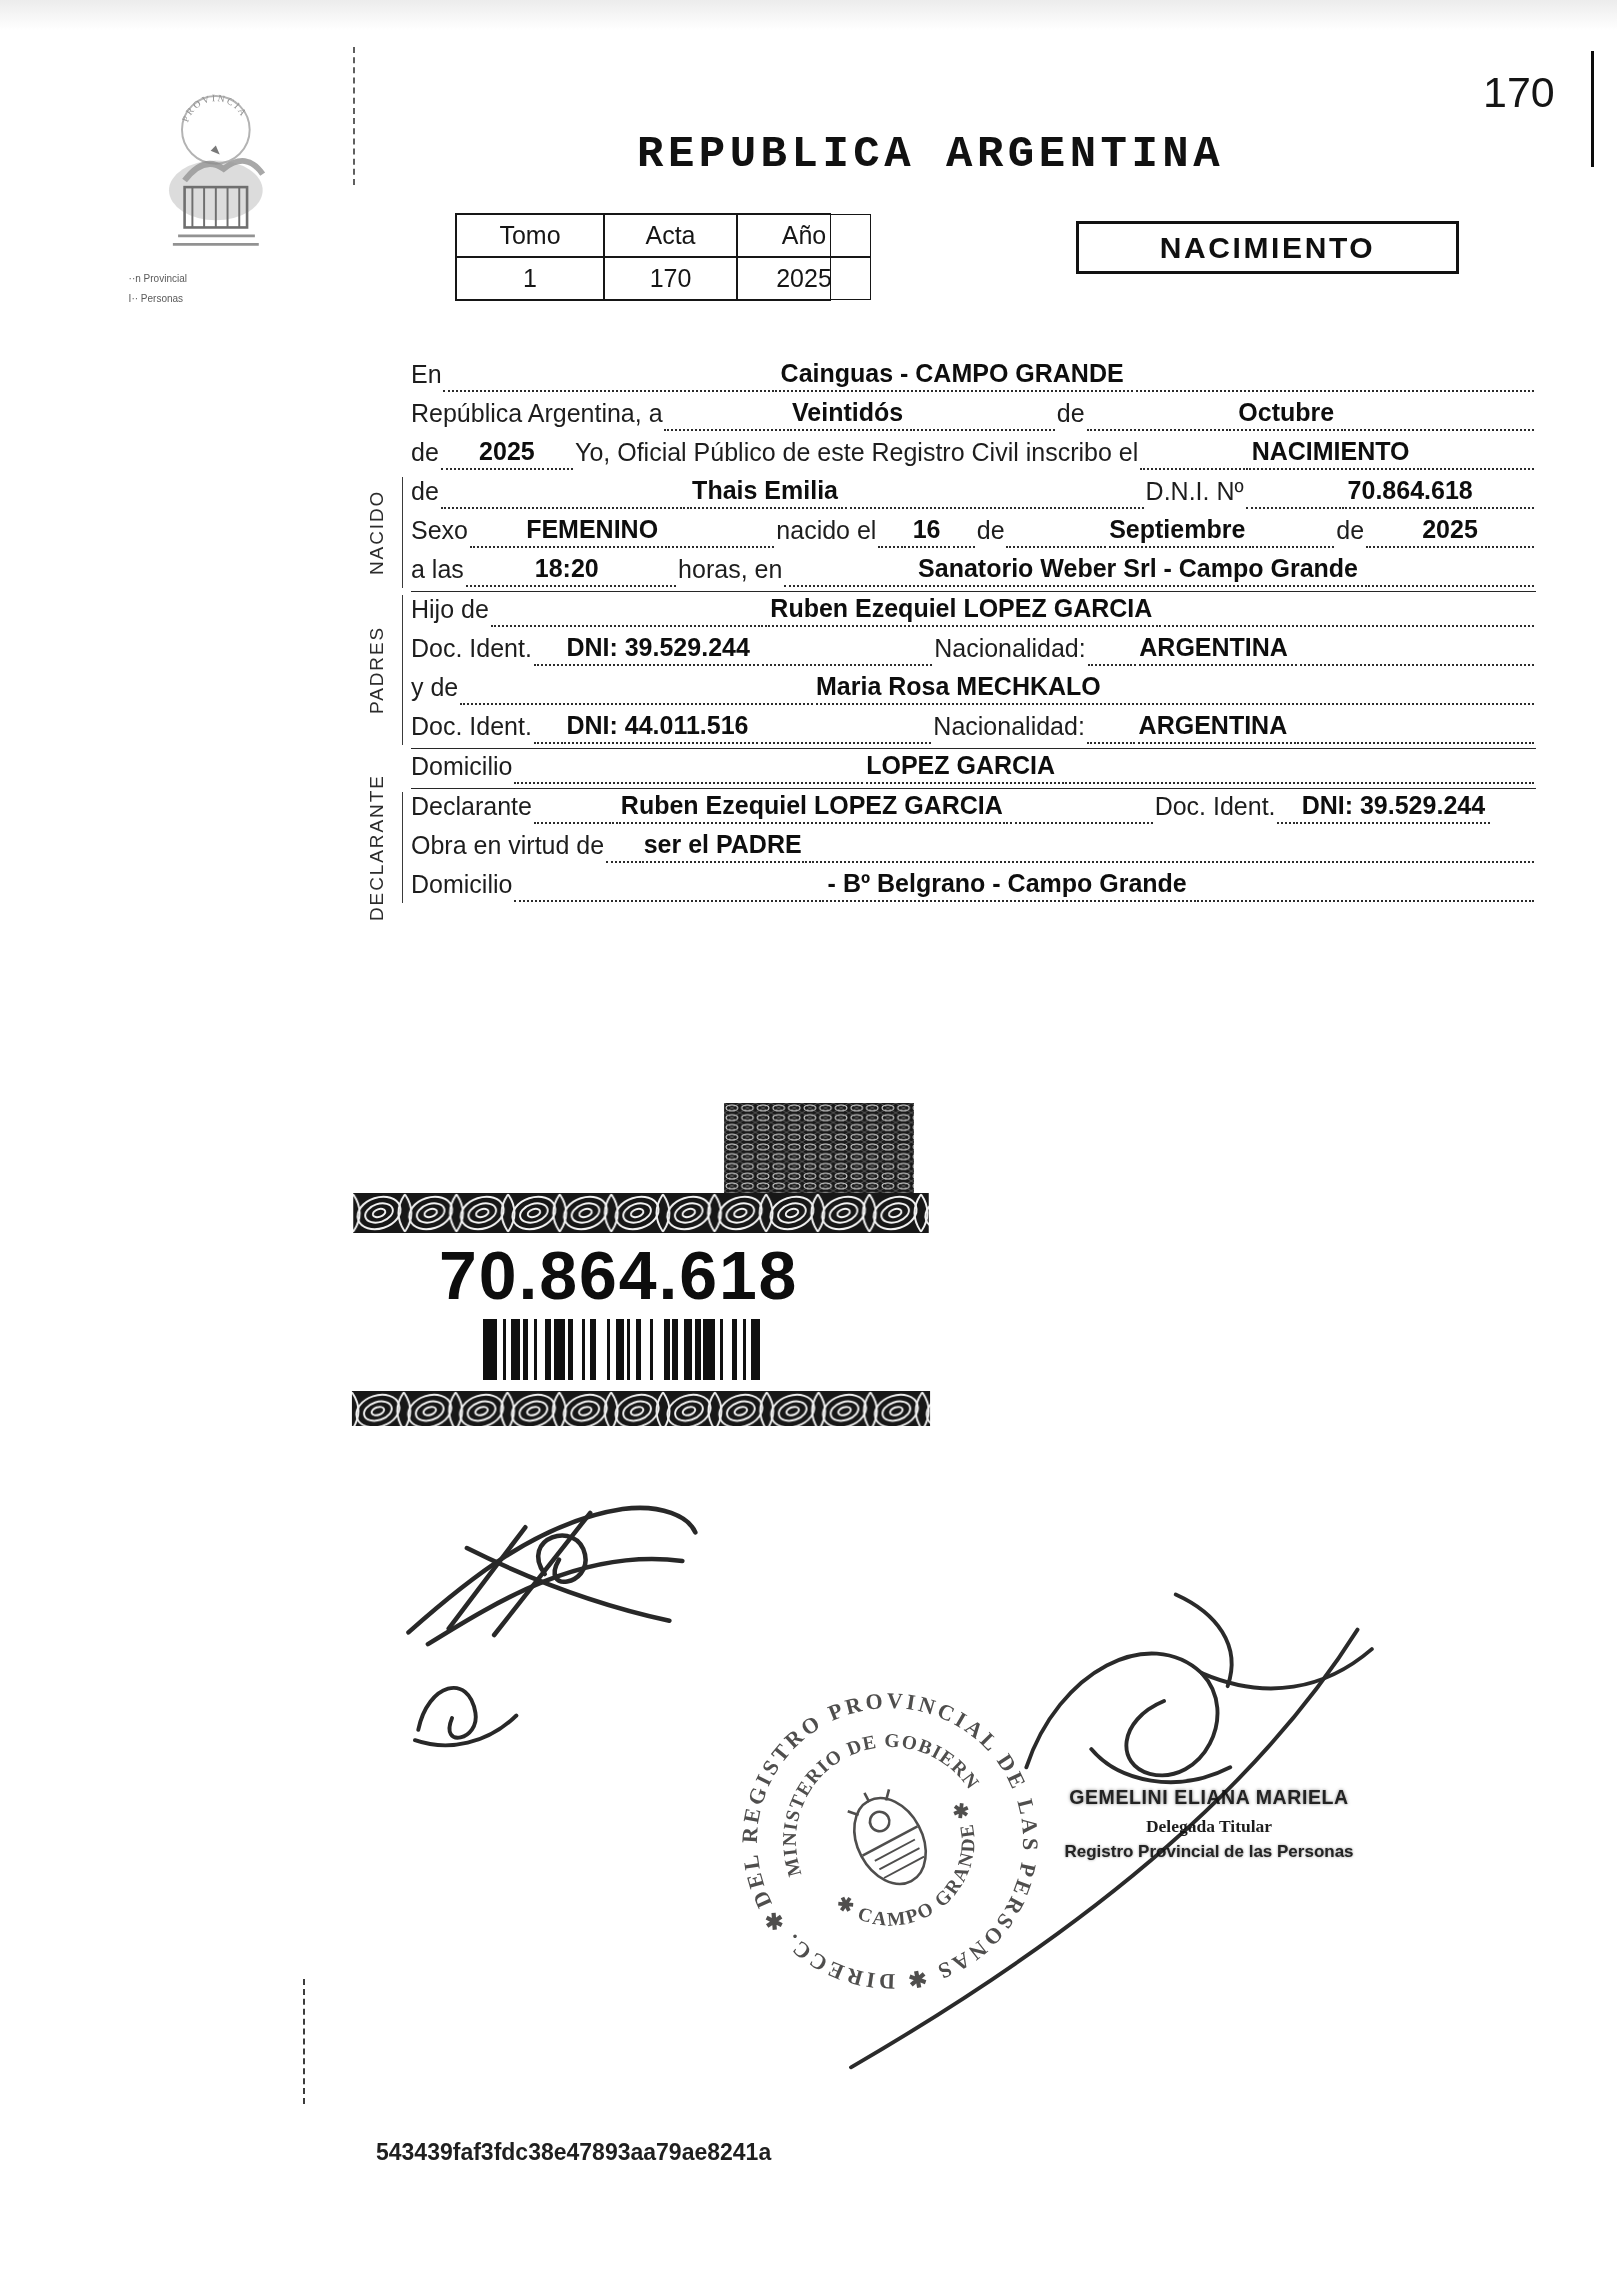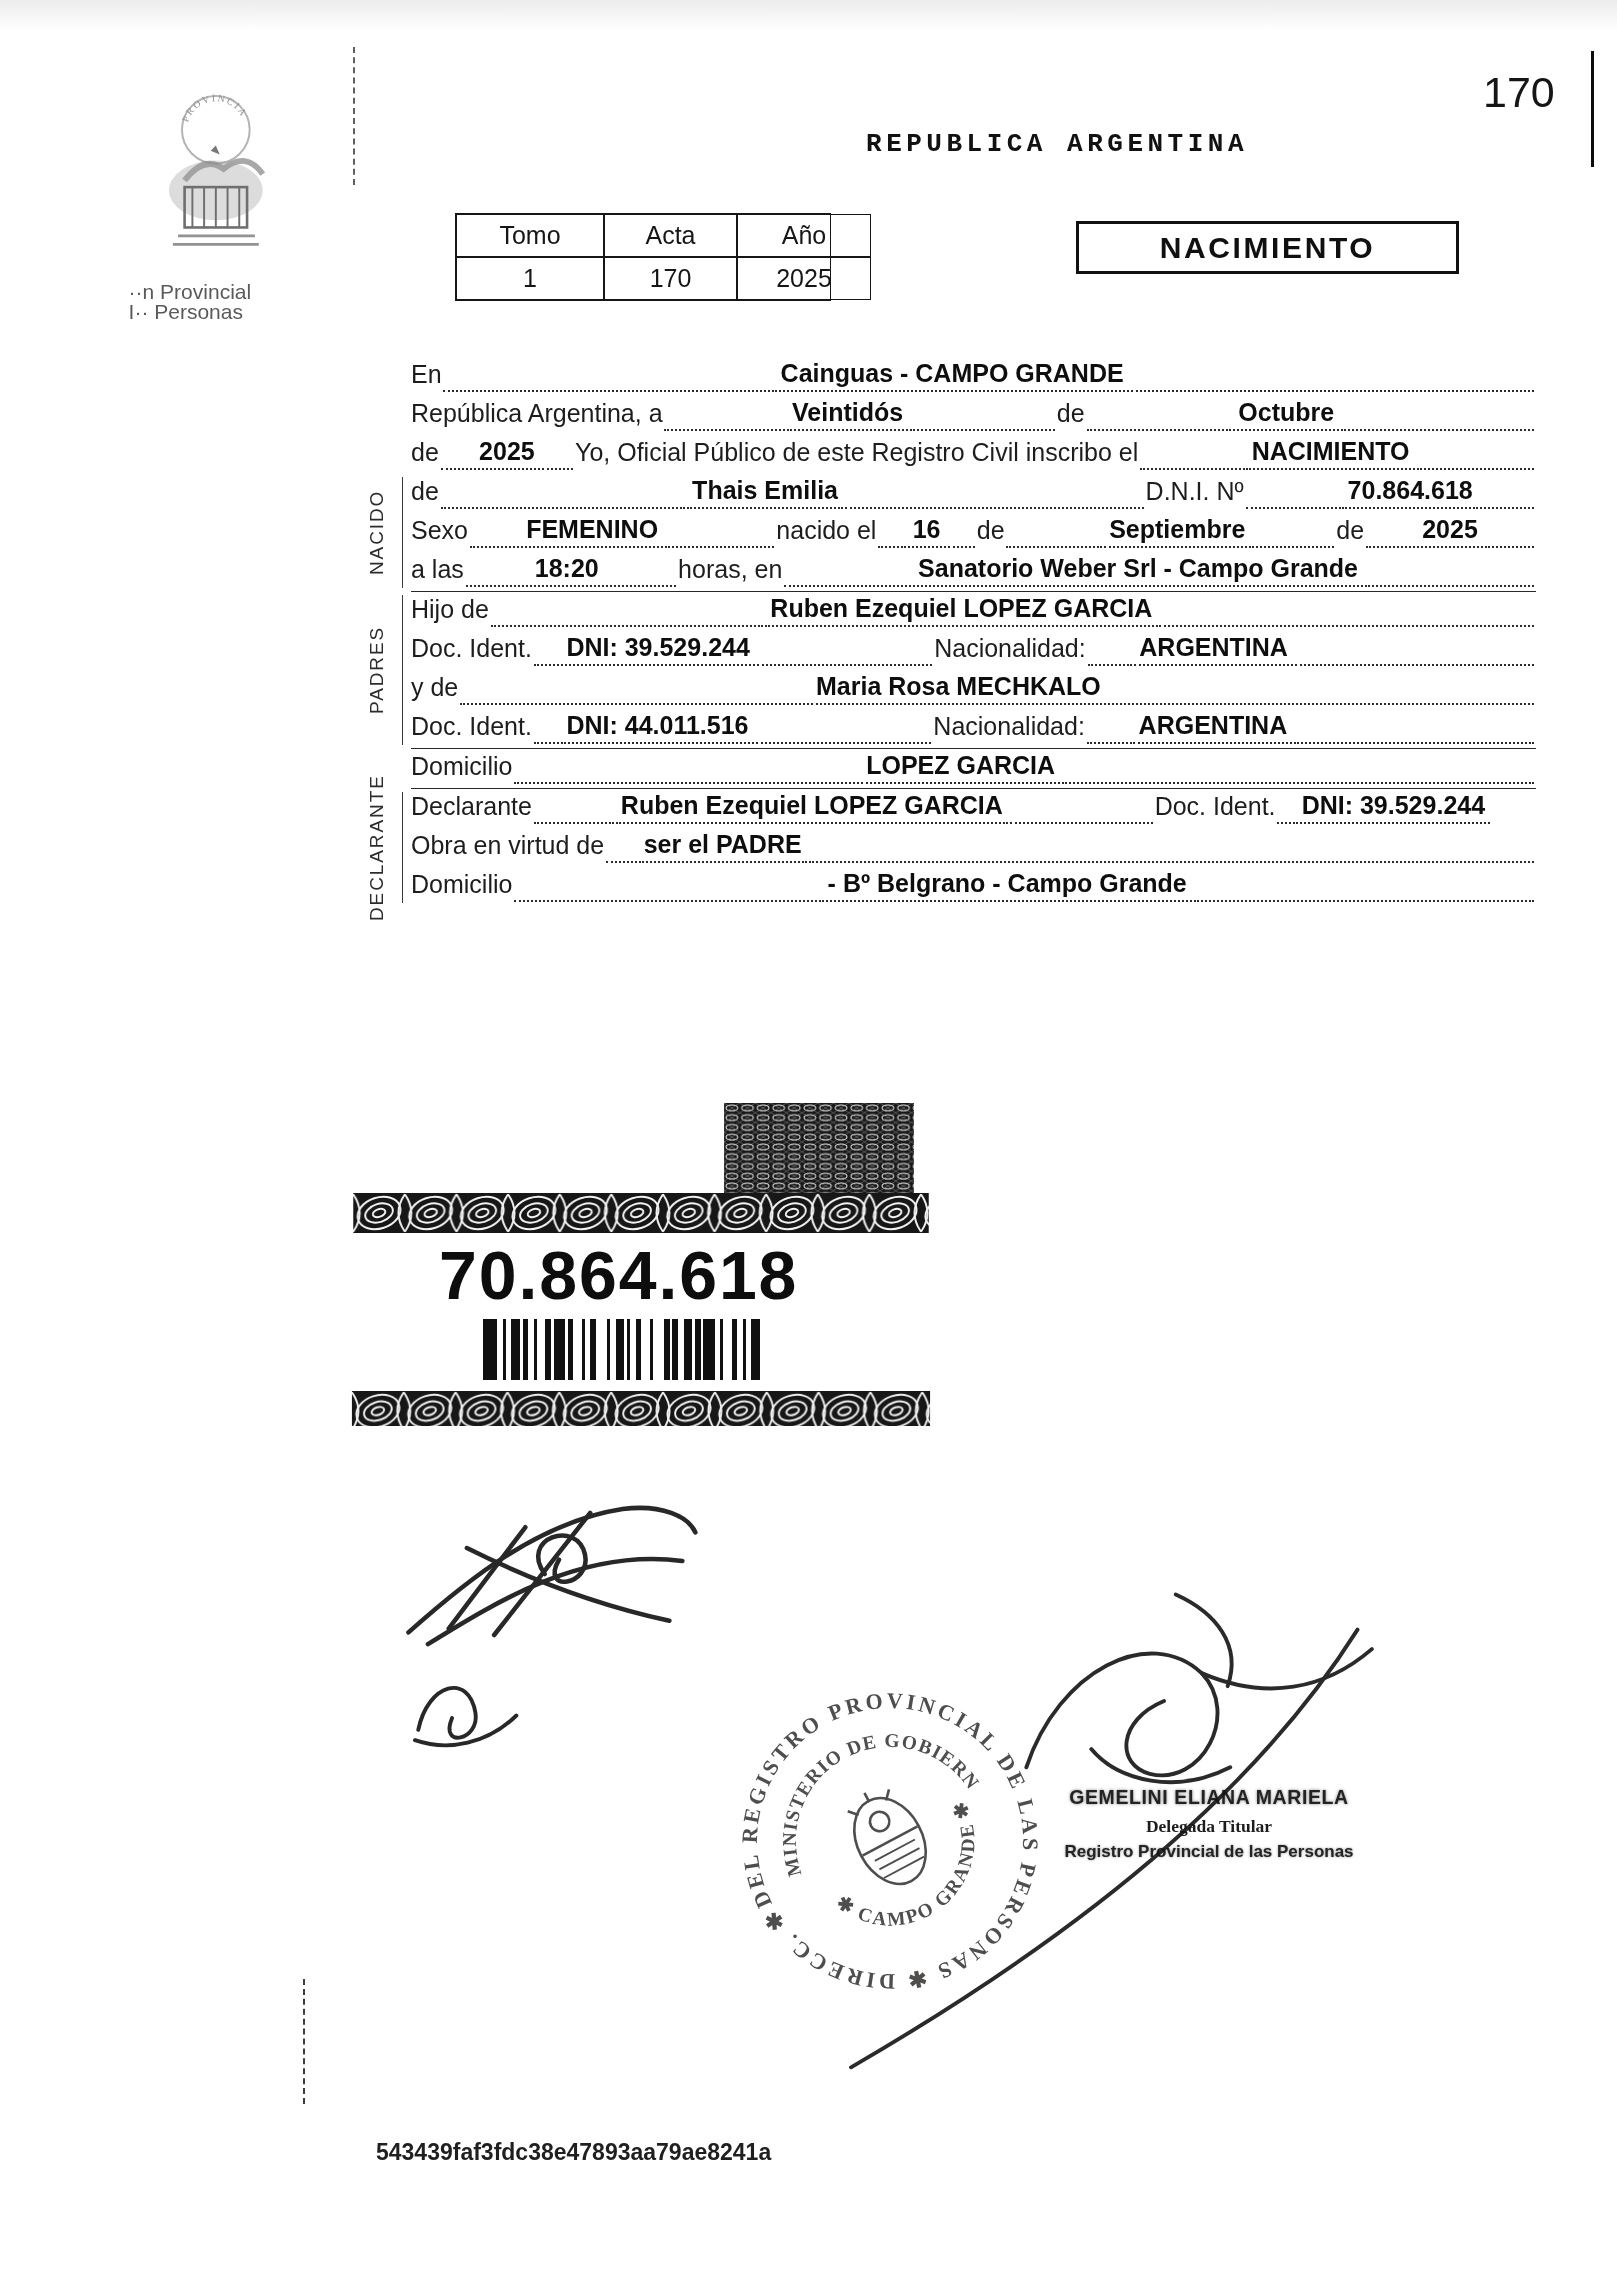--- a/index.html
+++ b/index.html
@@ -19,25 +19,25 @@
   .page-number { position:absolute; left:1483px; top:68px; font-size:43px; font-weight:500; color:#151515; }
   .edge-line { position:absolute; left:1591px; top:51px; width:2.6px; height:116px; background:#0c0c0c; }
 
   
   .dash-mark { position:absolute; width:0; border-left:2.6px dashed #5f5f5f; }
   .dash-top { left:353px; top:47px; height:138px; }
   .dash-bottom { left:303px; top:1979px; height:125px; border-left-color:#3c3c3c; }
 
   
   .logo-wrap { position:absolute; left:139px; top:83px; width:162px; }
-  .logo-caption { margin-top:20px; margin-left:-10.4px; color:#5a5a5a; font-size:21px; line-height:20px; }
-
-  
-  .doc-title { position:absolute; left:637px; top:129px; width:611px; text-align:right;
-    font-family:"Liberation Mono", monospace; font-weight:bold; font-size:26px; letter-spacing:4.5px; color:#111; }
+  .logo-caption { margin-top:7px; margin-left:-10.4px; color:#5a5a5a; font-size:10px; line-height:20px; }
+
+  
+  .doc-title { position:absolute; left:637px; top:129px; width:611px; text-align:left;
+    font-family:"Liberation Mono", monospace; font-weight:bold; font-size:44px; letter-spacing:4.5px; color:#111; }
 
   
   .reg-table { position:absolute; left:455px; top:213px; width:376px;
     display:grid; grid-template-columns:148px 133px 134px; border:1.9px solid #161616; }
   .reg-cell { border:1.3px solid #161616; height:43px; display:flex; align-items:center; justify-content:center;
     font-size:25px; color:#161616; }
 
   
   .act-box { position:absolute; left:1076px; top:221px; width:383px; height:53px; border:3.2px solid #111;
     display:flex; align-items:center; justify-content:center;

